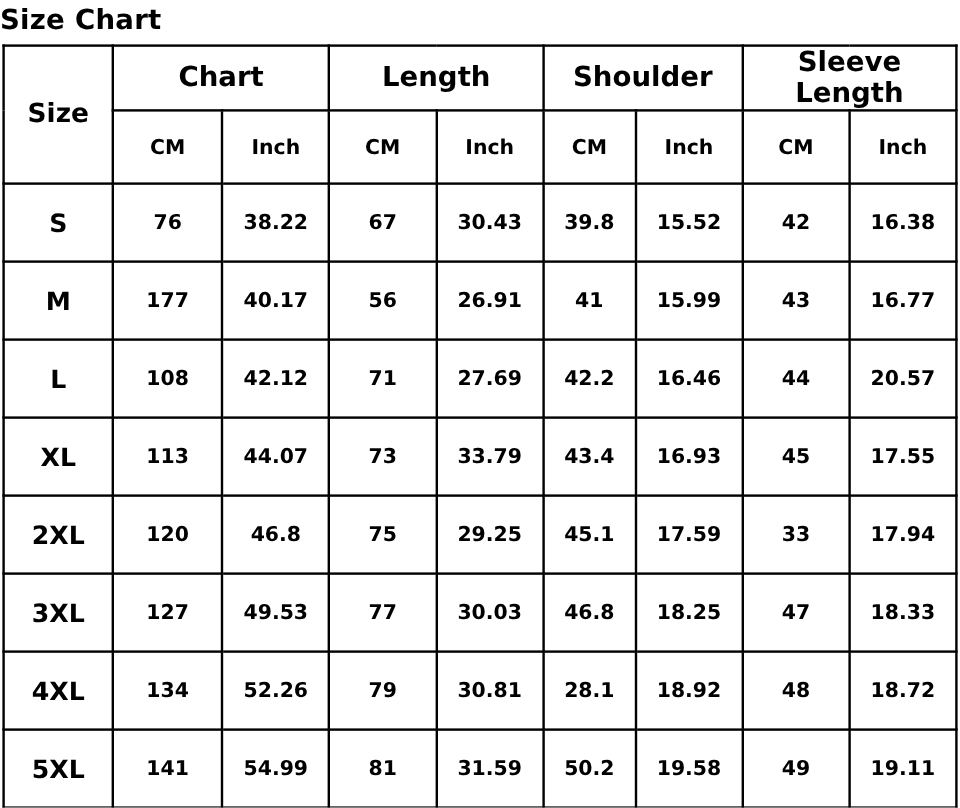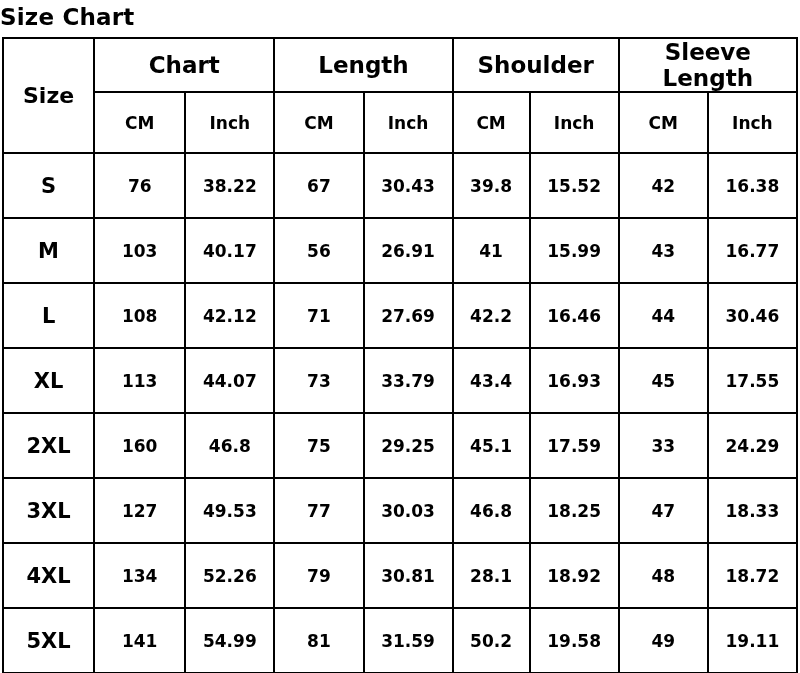--- a/index.html
+++ b/index.html
@@ -121,61 +121,61 @@
         <td class="val">38.22</td>
         <td class="val">67</td>
         <td class="val">30.43</td>
         <td class="val">39.8</td>
         <td class="val">15.52</td>
         <td class="val">42</td>
         <td class="val">16.38</td>
       </tr>
       <tr>
         <td class="row-label">M</td>
-        <td class="val">103</td>
+        <td class="val">177</td>
         <td class="val">40.17</td>
         <td class="val">56</td>
         <td class="val">26.91</td>
         <td class="val">41</td>
         <td class="val">15.99</td>
         <td class="val">43</td>
         <td class="val">16.77</td>
       </tr>
       <tr>
         <td class="row-label">L</td>
         <td class="val">108</td>
         <td class="val">42.12</td>
         <td class="val">71</td>
         <td class="val">27.69</td>
         <td class="val">42.2</td>
         <td class="val">16.46</td>
         <td class="val">44</td>
-        <td class="val">30.46</td>
+        <td class="val">20.57</td>
       </tr>
       <tr>
         <td class="row-label">XL</td>
         <td class="val">113</td>
         <td class="val">44.07</td>
         <td class="val">73</td>
         <td class="val">33.79</td>
         <td class="val">43.4</td>
         <td class="val">16.93</td>
         <td class="val">45</td>
         <td class="val">17.55</td>
       </tr>
       <tr>
         <td class="row-label">2XL</td>
-        <td class="val">160</td>
+        <td class="val">120</td>
         <td class="val">46.8</td>
         <td class="val">75</td>
         <td class="val">29.25</td>
         <td class="val">45.1</td>
         <td class="val">17.59</td>
         <td class="val">33</td>
-        <td class="val">24.29</td>
+        <td class="val">17.94</td>
       </tr>
       <tr>
         <td class="row-label">3XL</td>
         <td class="val">127</td>
         <td class="val">49.53</td>
         <td class="val">77</td>
         <td class="val">30.03</td>
         <td class="val">46.8</td>
         <td class="val">18.25</td>
         <td class="val">47</td>

